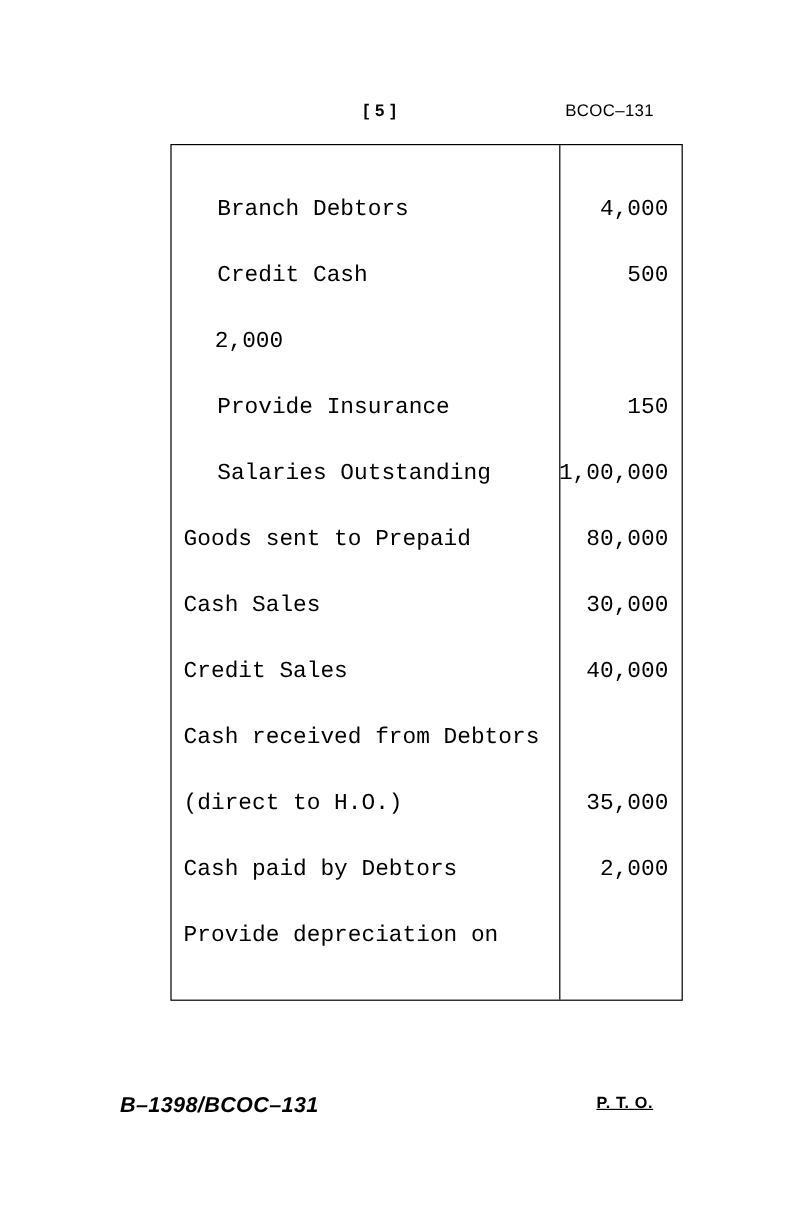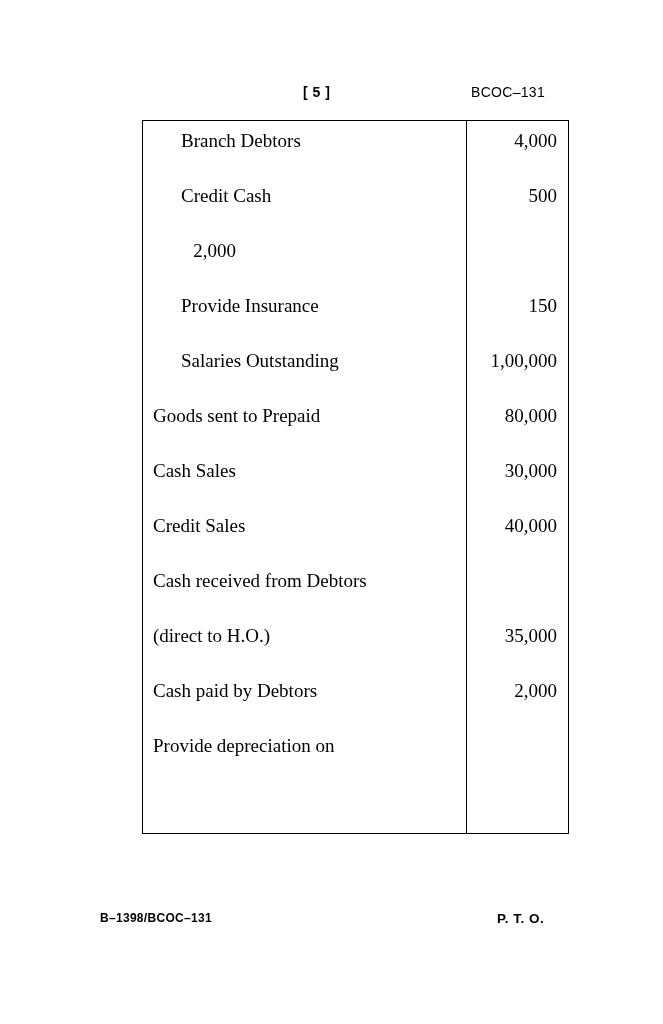--- a/index.html
+++ b/index.html
@@ -68,21 +68,22 @@
     position: absolute;
     left: 0;
     top: 0;
     width: 100%;
     box-sizing: border-box;
     padding-top: 9px;
   }
   .row {
     display: flex;
     height: 55px;
-    align-items: flex-start;
+    align-items: flex-end;
+    font-family: Liberation Mono, monospace;
   }
   .cell-label {
     width: 323px;
     box-sizing: border-box;
     padding-left: 10px;
     font-size: 19px;
     line-height: 22px;
     white-space: nowrap;
   }
   .cell-label.indent {
@@ -103,31 +104,33 @@
     left: 0;
     width: 663px;
     height: 22px;
   }
   .footer-left {
     position: absolute;
     left: 100px;
     top: 0;
     font-family: "Liberation Sans", sans-serif;
     font-weight: bold;
-    font-size: 12px;
+    font-size: 18px;
     letter-spacing: 0.3px;
+    font-style: italic;
   }
   .footer-right {
     position: absolute;
     left: 497px;
     top: 0;
     font-family: "Liberation Sans", sans-serif;
     font-weight: bold;
     font-size: 13.5px;
     letter-spacing: 0.5px;
+    text-decoration: underline;
   }
 </style>
 </head>
 <body>
 
 <div class="page">
 
   <div class="header">
     <div class="page-number">[ 5 ]</div>
     <div class="paper-code">BCOC–131</div>

